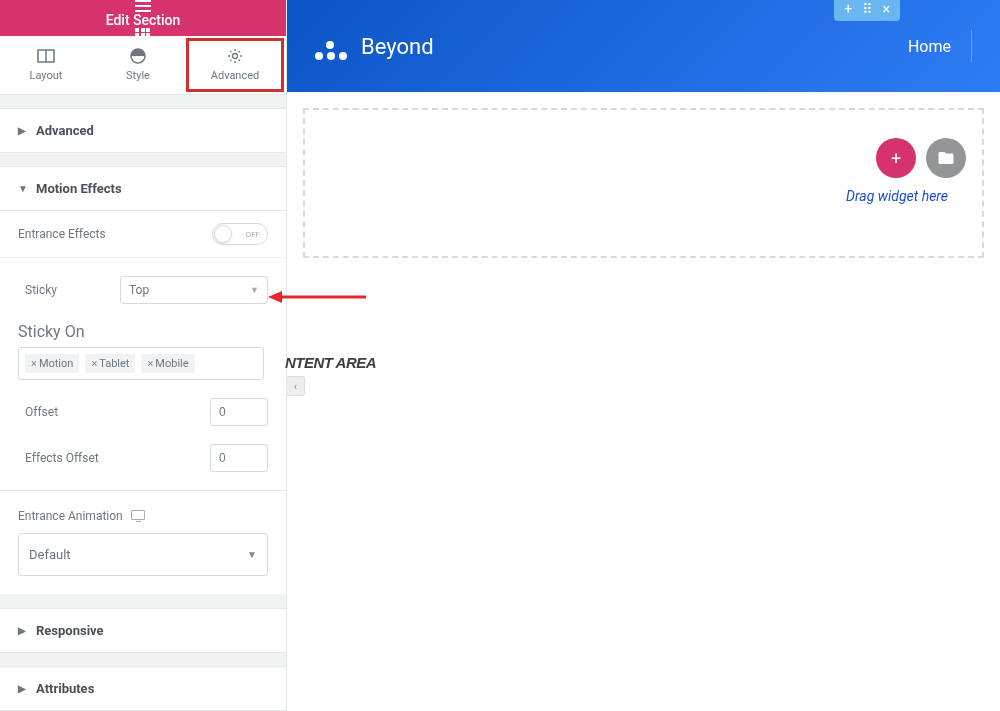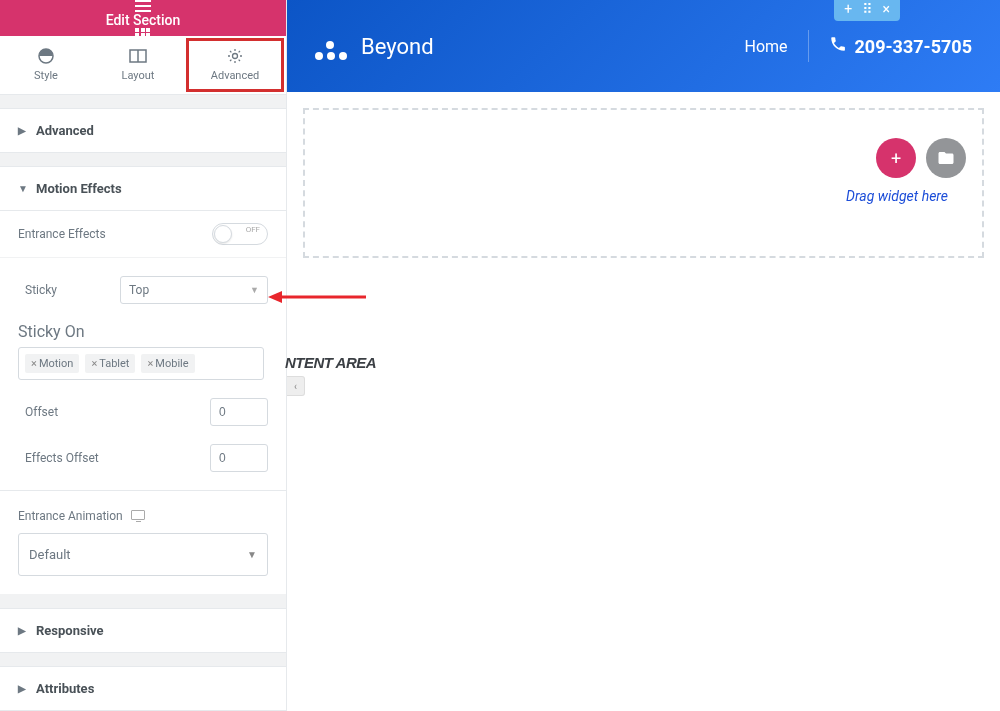--- a/index.html
+++ b/index.html
@@ -77,21 +77,21 @@
     align-items: center;
     padding: 12px 18px;
     border-bottom: 1px solid #f1f2f3;
     color: #6d7882;
     font-size: 12px;
     background:#fff;
   }
   .row-label { flex: 1; }
   .toggle {
     width: 56px; height: 22px; background:#fff; border:1px solid #d5dadf; border-radius: 12px;
-    display:flex; padding:1px; position:relative; cursor:pointer;
+    display:flex; align-items:center; padding:1px; position:relative; cursor:pointer;
   }
   .toggle-off-text { font-size:8px; color:#aaa; position:absolute; right:7px;}
   .toggle-knob { width:18px; height:18px; background:#fff; border:1px solid #d5dadf; border-radius:50%; box-shadow:0 1px 2px rgba(0,0,0,0.1);}
   .panel { padding: 18px; background:#fff; }
   .panel-row { display:flex; align-items:center; margin-bottom:18px; color:#6d7882; font-size:12px;}
   .panel-row:last-child { margin-bottom:0;}
   .panel-label { flex:1;margin-left:7px;}
   .select {
     width:148px; height:28px; border:1px solid #d5dadf; border-radius:3px; background:#fff;
     display:flex; align-items:center; padding:0 8px; color:#6d7882; font-size:12px;
@@ -207,34 +207,34 @@
         <span></span>
         <span></span>
         <span></span>
     </div>
   </div>
 
   <div class="tabs">
     <div class="tab">
       <span class="tab-icon">
         <svg width="18" height="18" viewBox="0 0 18 18">
+            <rect x="1" y="3" width="16" height="12" fill="none" stroke="#6d7882" stroke-width="1.5"></rect>
+            <line x1="9" y1="3" x2="9" y2="15" stroke="#6d7882" stroke-width="1.5"></line>
+          </svg>
+      </span>
+      <span>Layout</span>
+    </div>
+    <div class="tab">
+      <span class="tab-icon">
+        <svg width="18" height="18" viewBox="0 0 18 18">
             <circle cx="9" cy="9" r="7" fill="none" stroke="#6d7882" stroke-width="1.5"></circle>
             <path d="M2,9 A7,7 0 0,1 16,9 Z" fill="#6d7882"></path>
           </svg>
       </span>
       <span>Style</span>
-    </div>
-    <div class="tab">
-      <span class="tab-icon">
-        <svg width="18" height="18" viewBox="0 0 18 18">
-            <rect x="1" y="3" width="16" height="12" fill="none" stroke="#6d7882" stroke-width="1.5"></rect>
-            <line x1="9" y1="3" x2="9" y2="15" stroke="#6d7882" stroke-width="1.5"></line>
-          </svg>
-      </span>
-      <span>Layout</span>
     </div>
     <div class="tab highlighted">
       <span class="tab-icon">
         <svg width="16" height="16" viewBox="0 0 16 16">
             <circle cx="8" cy="8" r="2.5" fill="none" stroke="#6d7882" stroke-width="1.3"></circle>
             <path d="M8 1v2M8 13v2M1 8h2M13 8h2M3 3l1.4 1.4M11.6 11.6L13 13M3 13l1.4-1.4M11.6 4.4L13 3" stroke="#6d7882" stroke-width="1.3"></path>
           </svg>
       </span>
       <span>Advanced</span>
     </div>
@@ -341,28 +341,20 @@
               <span class="logo-dot"></span>
               <span class="logo-dot"></span>
             </div>
         </div>
       </div>
       <span class="brand">Beyond</span>
     </div>
     <div class="nav-right">
       <span class="nav-link">Home</span>
       <div class="divider"></div>
-      <div class="phone">
-        <span>
-          <svg width="18" height="18" viewBox="0 0 24 24" fill="#fff">
-              <path d="M6.6 10.8c1.4 2.8 3.8 5.1 6.6 6.6l2.2-2.2c.3-.3.7-.4 1-.2 1.2.4 2.5.6 3.8.6.6 0 1 .4 1 1V20c0 .6-.4 1-1 1C10.6 21 3 13.4 3 4c0-.6.4-1 1-1h3.4c.6 0 1 .4 1 1 0 1.3.2 2.6.6 3.8.1.4 0 .8-.2 1l-2.2 2z"></path>
-            </svg>
-        </span>
-        <span>209-337-5705</span>
-      </div>
     </div>
   </div>
 
   <div class="widget-area">
     <div class="fab-row">
       <div class="fab fab-pink">+</div>
       <div class="fab fab-grey">
         <svg width="18" height="18" viewBox="0 0 24 24" fill="#fff">
             <path d="M10 4H4c-1.1 0-2 .9-2 2v12c0 1.1.9 2 2 2h16c1.1 0 2-.9 2-2V8c0-1.1-.9-2-2-2h-8l-2-2z"></path>
           </svg>

